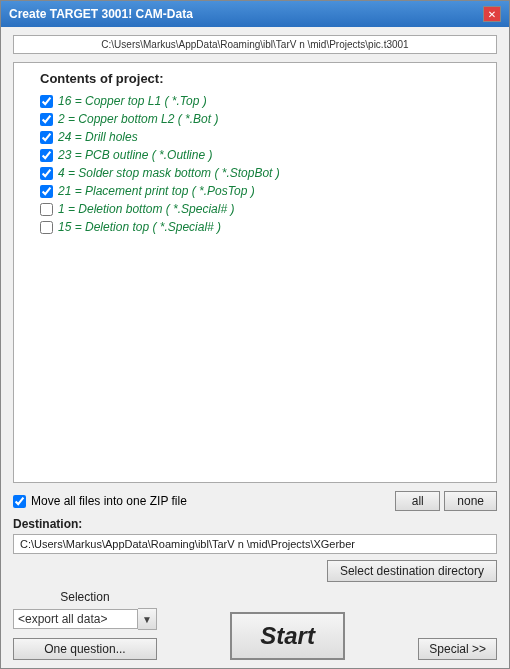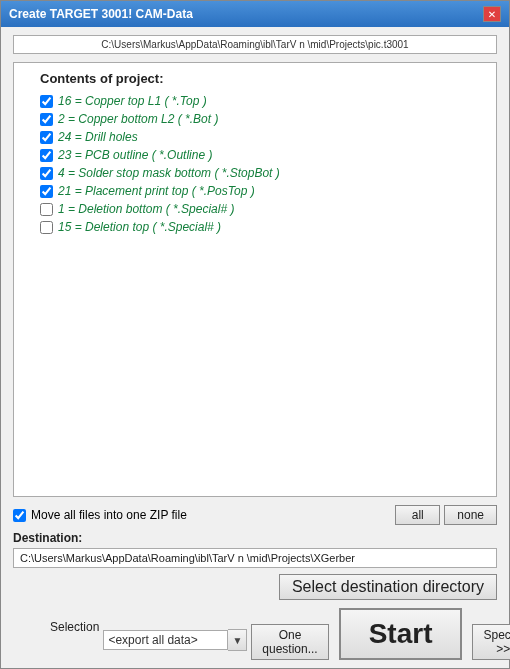--- a/index.html
+++ b/index.html
@@ -143,37 +143,36 @@
       padding: 3px 6px;
       font-size: 11px;
       color: #222;
       margin-bottom: 6px;
       width: 100%;
     }
     .select-dest-btn {
       display: block;
       margin-left: auto;
       padding: 3px 12px;
-      font-size: 16px;
+      font-size: 12px;
       border: 1px solid #888;
       background: linear-gradient(to bottom, #f5f5f5, #ddd);
       cursor: pointer;
       color: #222;
       margin-bottom: 8px;
     }
     .footer-row {
       display: flex;
       align-items: flex-end;
       justify-content: space-between;
     }
     .selection-col {
       display: flex;
-      flex-direction: row;
+      flex-direction: column;
       gap: 4px;
-      margin-left: 37px;
     }
     .selection-label {
       font-size: 12px;
       color: #222;
       text-align: center;
     }
     .selection-row {
       display: flex;
       align-items: center;
       gap: 0;
@@ -202,27 +201,28 @@
       padding: 3px 10px;
       font-size: 12px;
       border: 1px solid #888;
       background: linear-gradient(to bottom, #f5f5f5, #ddd);
       cursor: pointer;
       color: #222;
       margin-top: 4px;
     }
     .start-btn {
       padding: 8px 28px;
-      font-size: 28px;
+      font-size: 24px;
       font-weight: bold;
       border: 2px solid #888;
       background: linear-gradient(to bottom, #f5f5f5, #ddd);
       cursor: pointer;
       color: #222;
       margin: 0 10px;
+      font-style: italic;
     }
     .special-btn {
       padding: 3px 10px;
       font-size: 12px;
       border: 1px solid #888;
       background: linear-gradient(to bottom, #f5f5f5, #ddd);
       cursor: pointer;
       color: #222;
       align-self: flex-end;
     }

